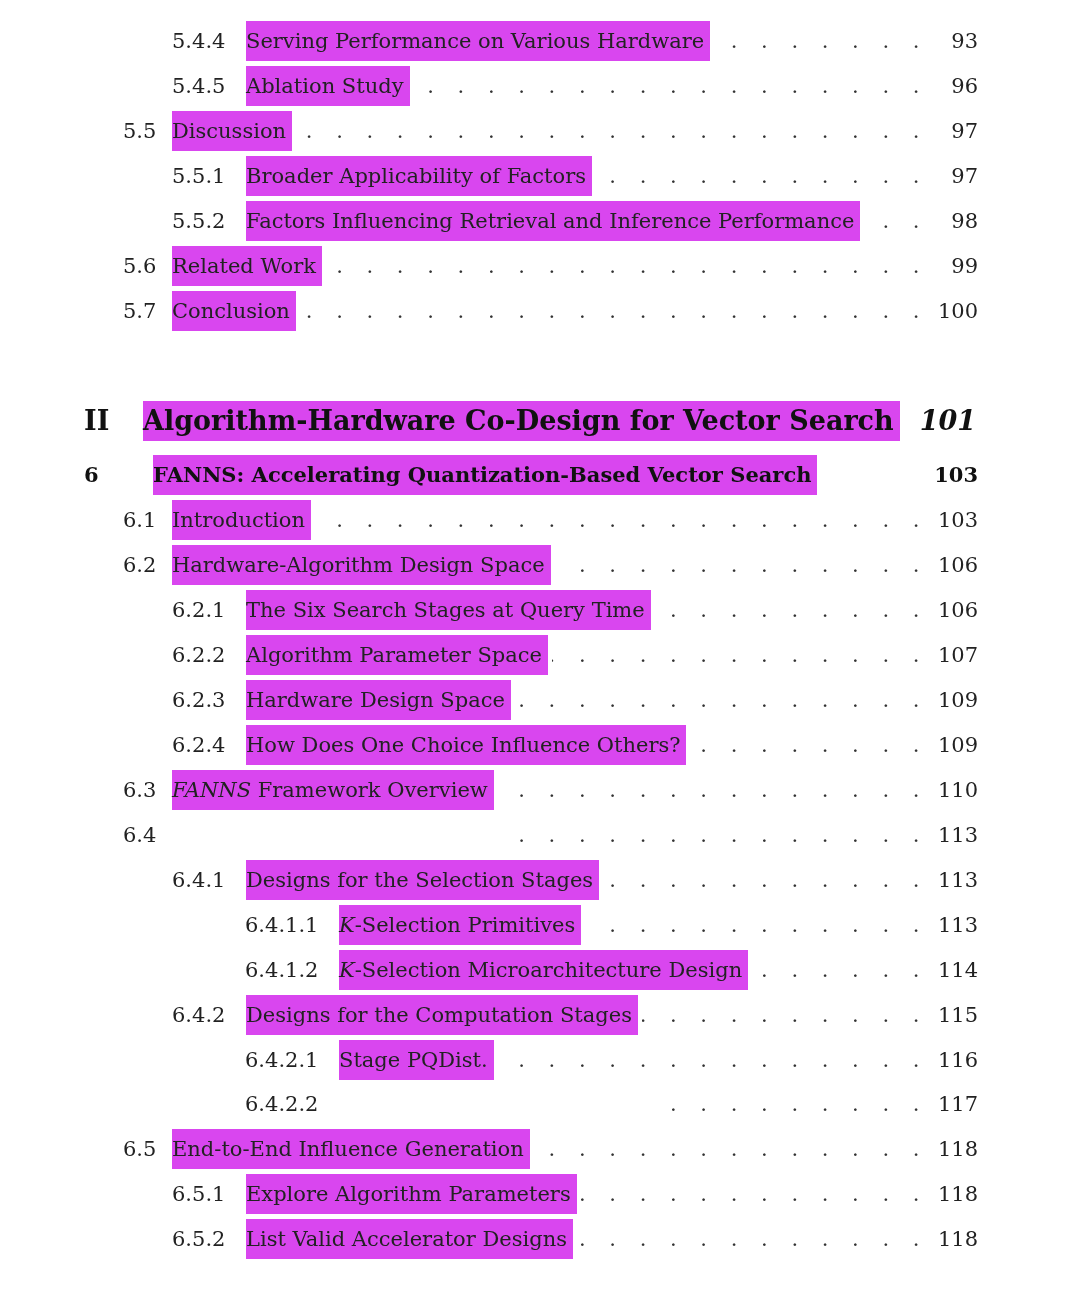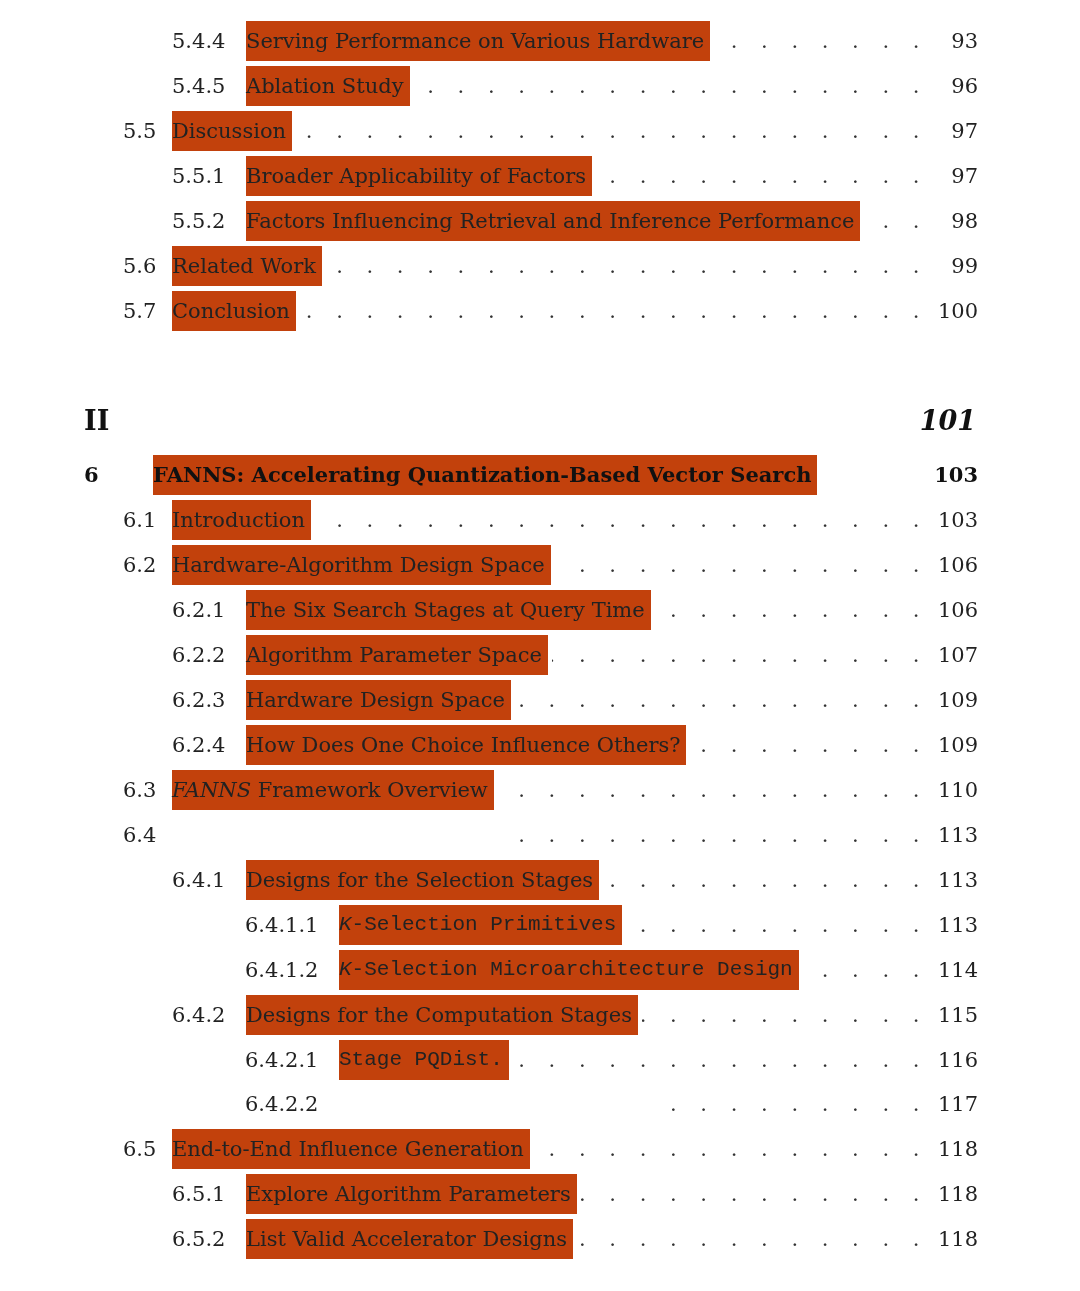--- a/index.html
+++ b/index.html
@@ -7,33 +7,33 @@
     width: 1080px; height: 1291px; overflow: hidden;
     background: #ffffff; color: #1a1a1a;
     font-family: "DejaVu Serif", "Liberation Serif", serif;
     position: relative;
   }
   .row {
     position: absolute; left: 0; width: 1080px; height: 40px;
     font-size: 21px; line-height: 40px; color: #222;
   }
   .num { position: absolute; white-space: nowrap; }
-  .title { position: absolute; white-space: nowrap; background: #c2410c; padding-right: 6px; }
+  .title { position: absolute; white-space: nowrap; background: #d946ef; padding-right: 6px; }
   .dots {
     position: absolute; right: 152px; height: 40px; overflow: hidden;
     letter-spacing: 8.5px; white-space: nowrap; text-align: right; color: #333;
     direction: rtl;
   }
   .page { position: absolute; right: 102px; white-space: nowrap; text-align: right; }
   .lvl1 .num { left: 123px; }
   .lvl1 .title { left: 172px; }
   .lvl2 .num { left: 172px; }
   .lvl2 .title { left: 246px; }
   .lvl3 .num { left: 245px; }
-  .lvl3 .title { left: 339px; font-family: Liberation Mono, monospace; }
+  .lvl3 .title { left: 339px; }
   .part { font-size: 27px; font-weight: bold; color: #111; }
   .part .num { left: 84px; }
   .part .title { left: 143px; }
   .part .page { right: 104px; font-style: italic; }
   .chapter { font-size: 21px; font-weight: bold; color: #111; }
   .chapter .num { left: 84px; }
   .chapter .title { left: 130px; margin-left: 23px; }
   .chapter .page { right: 102px; }
   .ital { font-style: italic; }
 </style>
@@ -78,20 +78,21 @@
 </div>
 <div class="row lvl1" style="top:291px">
   <span class="num">5.7</span>
   <span class="dots" style="width: 628px;">. . . . . . . . . . . . . . . . . . . . . . . . . . . . . . . . . . . . . . . .</span>
   <span class="title">Conclusion</span>
   <span class="page">100</span>
 </div>
 
 <div class="row part" style="top:401px">
   <span class="num">II</span>
+  <span class="title">Algorithm-Hardware Co-Design for Vector Search</span>
   <span class="page">101</span>
 </div>
 
 <div class="row chapter" style="top:455px">
   <span class="num">6</span>
   <span class="title">FANNS: Accelerating Quantization-Based Vector Search</span>
   <span class="page">103</span>
 </div>
 
 <div class="row lvl1" style="top:500px">

